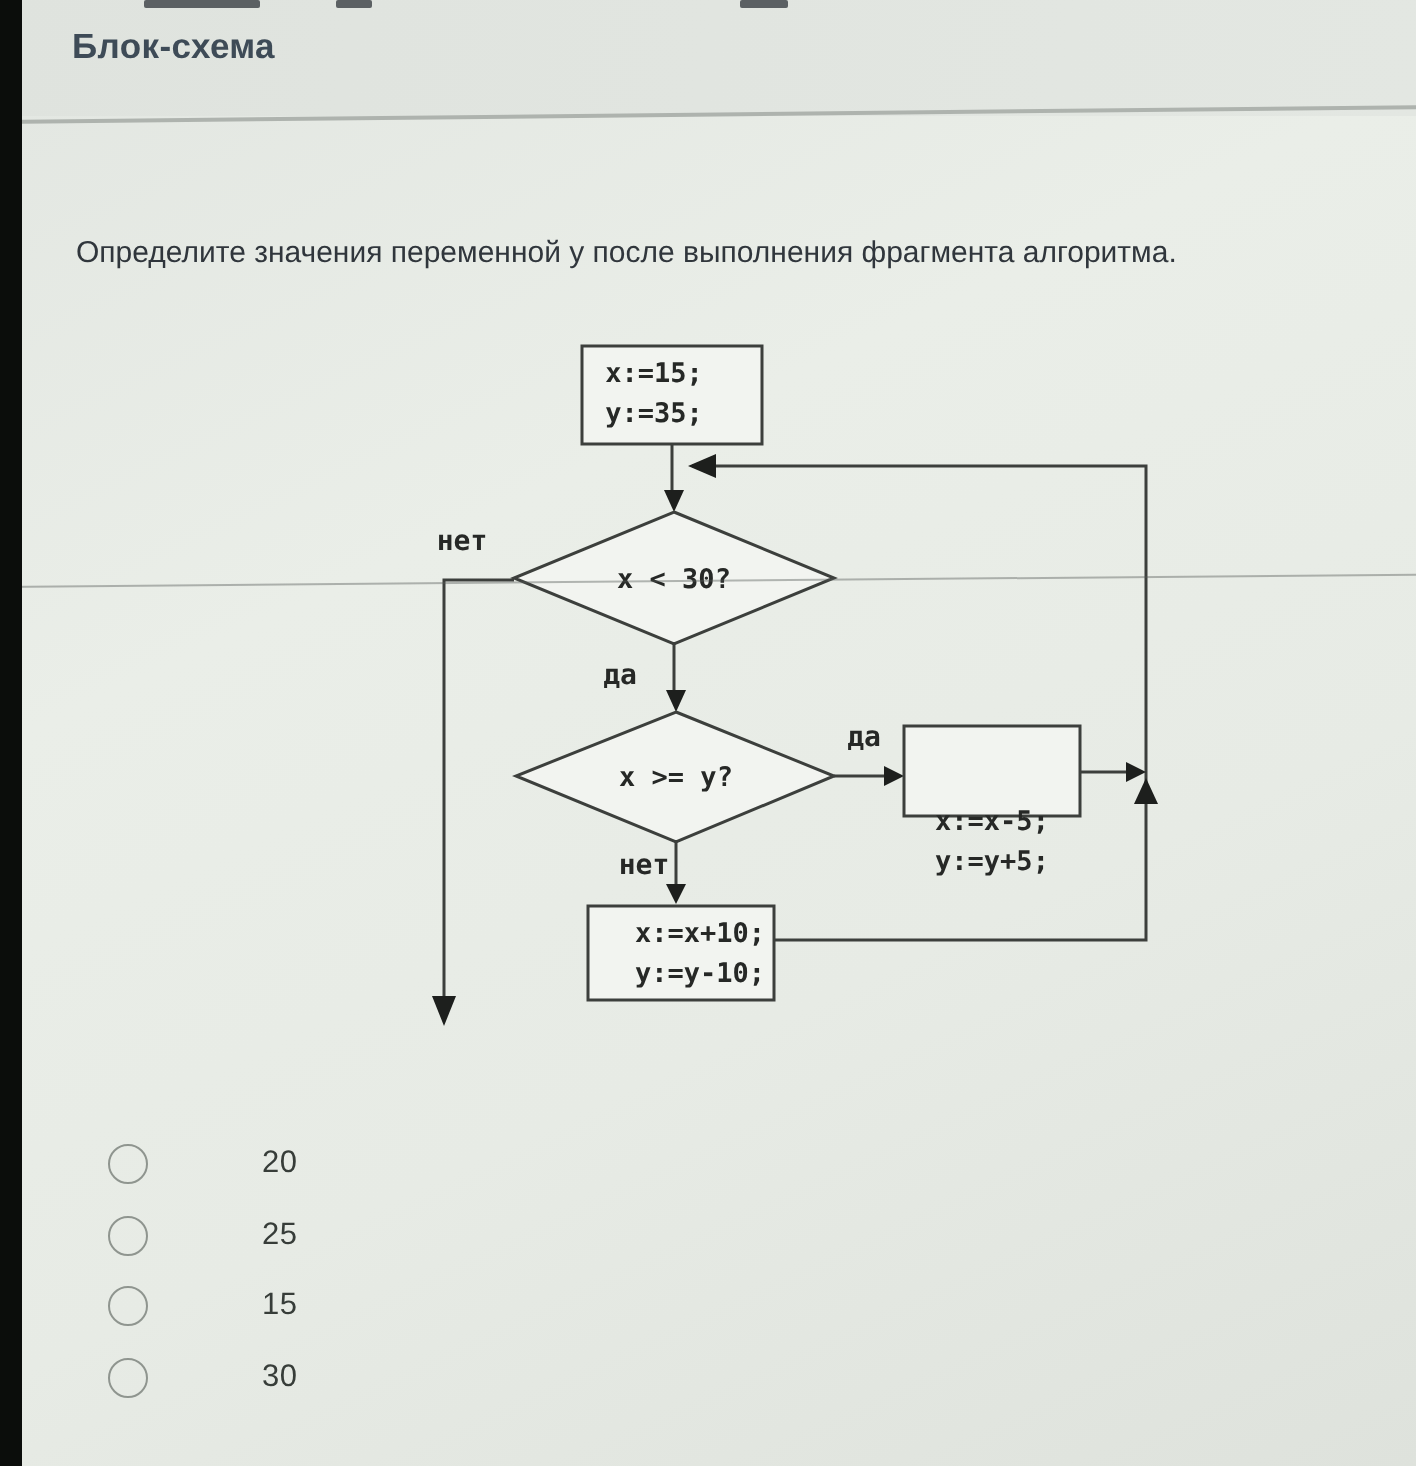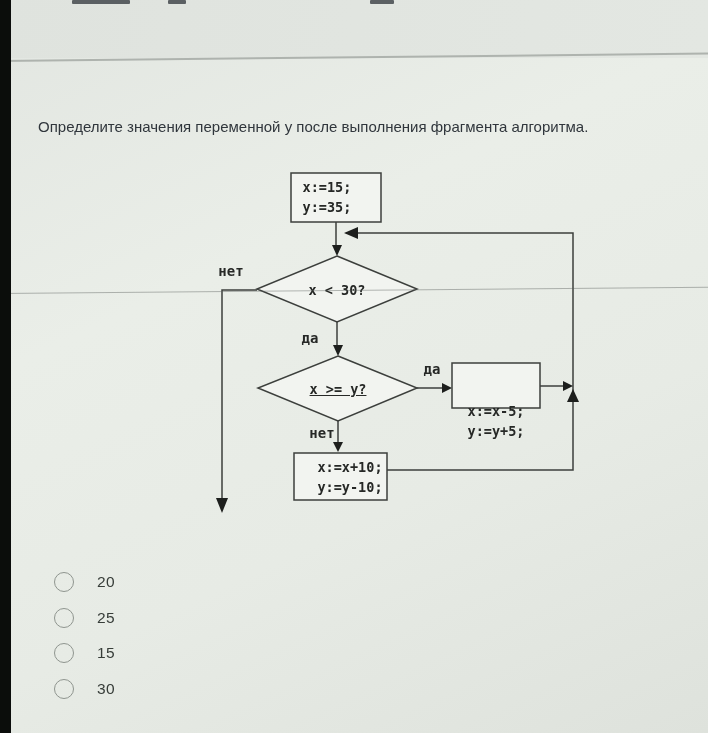--- a/index.html
+++ b/index.html
@@ -39,40 +39,41 @@
   }
   svg.flow{position:absolute;left:0;top:0;z-index:2;}
   .flow-label{
     position:absolute;z-index:3;
     font-family:"DejaVu Sans Mono","Liberation Mono",monospace;
     font-weight:bold;color:#262826;font-size:13.5px;line-height:20px;
     text-align:center;white-space:pre;
   }
   .branch-label{font-size:14px;line-height:14px;}
   .options{position:absolute;left:54px;top:572px;z-index:6;}
-  .option-row{display:flex;align-items:center;margin-bottom:15.5px;cursor:pointer;}
+  .option-row{display:flex;align-items:center;margin-bottom:15.5px;cursor:pointer;gap:34px;}
   .radio-circle{
     width:20px;height:20px;border-radius:50%;
     border:1.6px solid #8f958f;background:transparent;box-sizing:border-box;
     flex:0 0 auto;
   }
   .option-label{
     margin-left:23px;font-size:15.5px;color:#373d39;letter-spacing:.3px;
   }
 </style>
 </head>
 <body>
 
 <div class="screen">
 
   <div class="header-band"></div>
   <div class="top-remnant" style="left:72px;width:58px;"></div>
   <div class="top-remnant" style="left:168px;width:18px;"></div>
   <div class="top-remnant" style="left:370px;width:24px;"></div>
 
+  <div class="page-title">Блок-схема</div>
   <div class="separator"></div>
 
   <div class="question-text">Определите значения переменной y после выполнения фрагмента алгоритма.</div>
 
   <svg class="flow" width="708" height="733" viewBox="0 0 708 733">
     <g stroke="#3c3f3c" stroke-width="1.5" fill="none">
 
       <path d="M336,222 L336,250"></path>
 
       <path d="M387,470 L573,470 L573,233 L346,233"></path>
@@ -106,21 +107,21 @@
     </g>
   </svg>
 
   <div class="flow-label" style="left:291px;top:177px;width:72px;"><span>x:=15;</span><br><span>y:=35;</span></div>
 
   <div class="flow-label" style="left:257px;top:280px;width:160px;">x &lt; 30?</div>
 
   <div class="flow-label branch-label" style="left:206px;top:264px;width:50px;">нет</div>
   <div class="flow-label branch-label" style="left:292px;top:331px;width:36px;">да</div>
 
-  <div class="flow-label" style="left:258px;top:379px;width:160px;text-decoration:underline;">x &gt;= y?</div>
+  <div class="flow-label" style="left:258px;top:379px;width:160px;">x &gt;= y?</div>
 
   <div class="flow-label branch-label" style="left:414px;top:362px;width:36px;">да</div>
   <div class="flow-label branch-label" style="left:300px;top:426px;width:44px;">нет</div>
 
   <div class="flow-label" style="left:452px;top:366px;width:88px;margin-top:35px;"><span>x:=x-5;</span><br><span>y:=y+5;</span></div>
 
   <div class="flow-label" style="left:294px;top:457px;width:112px;"><span>x:=x+10;</span><br><span>y:=y-10;</span></div>
 
   <div class="scan-line"></div>
 

